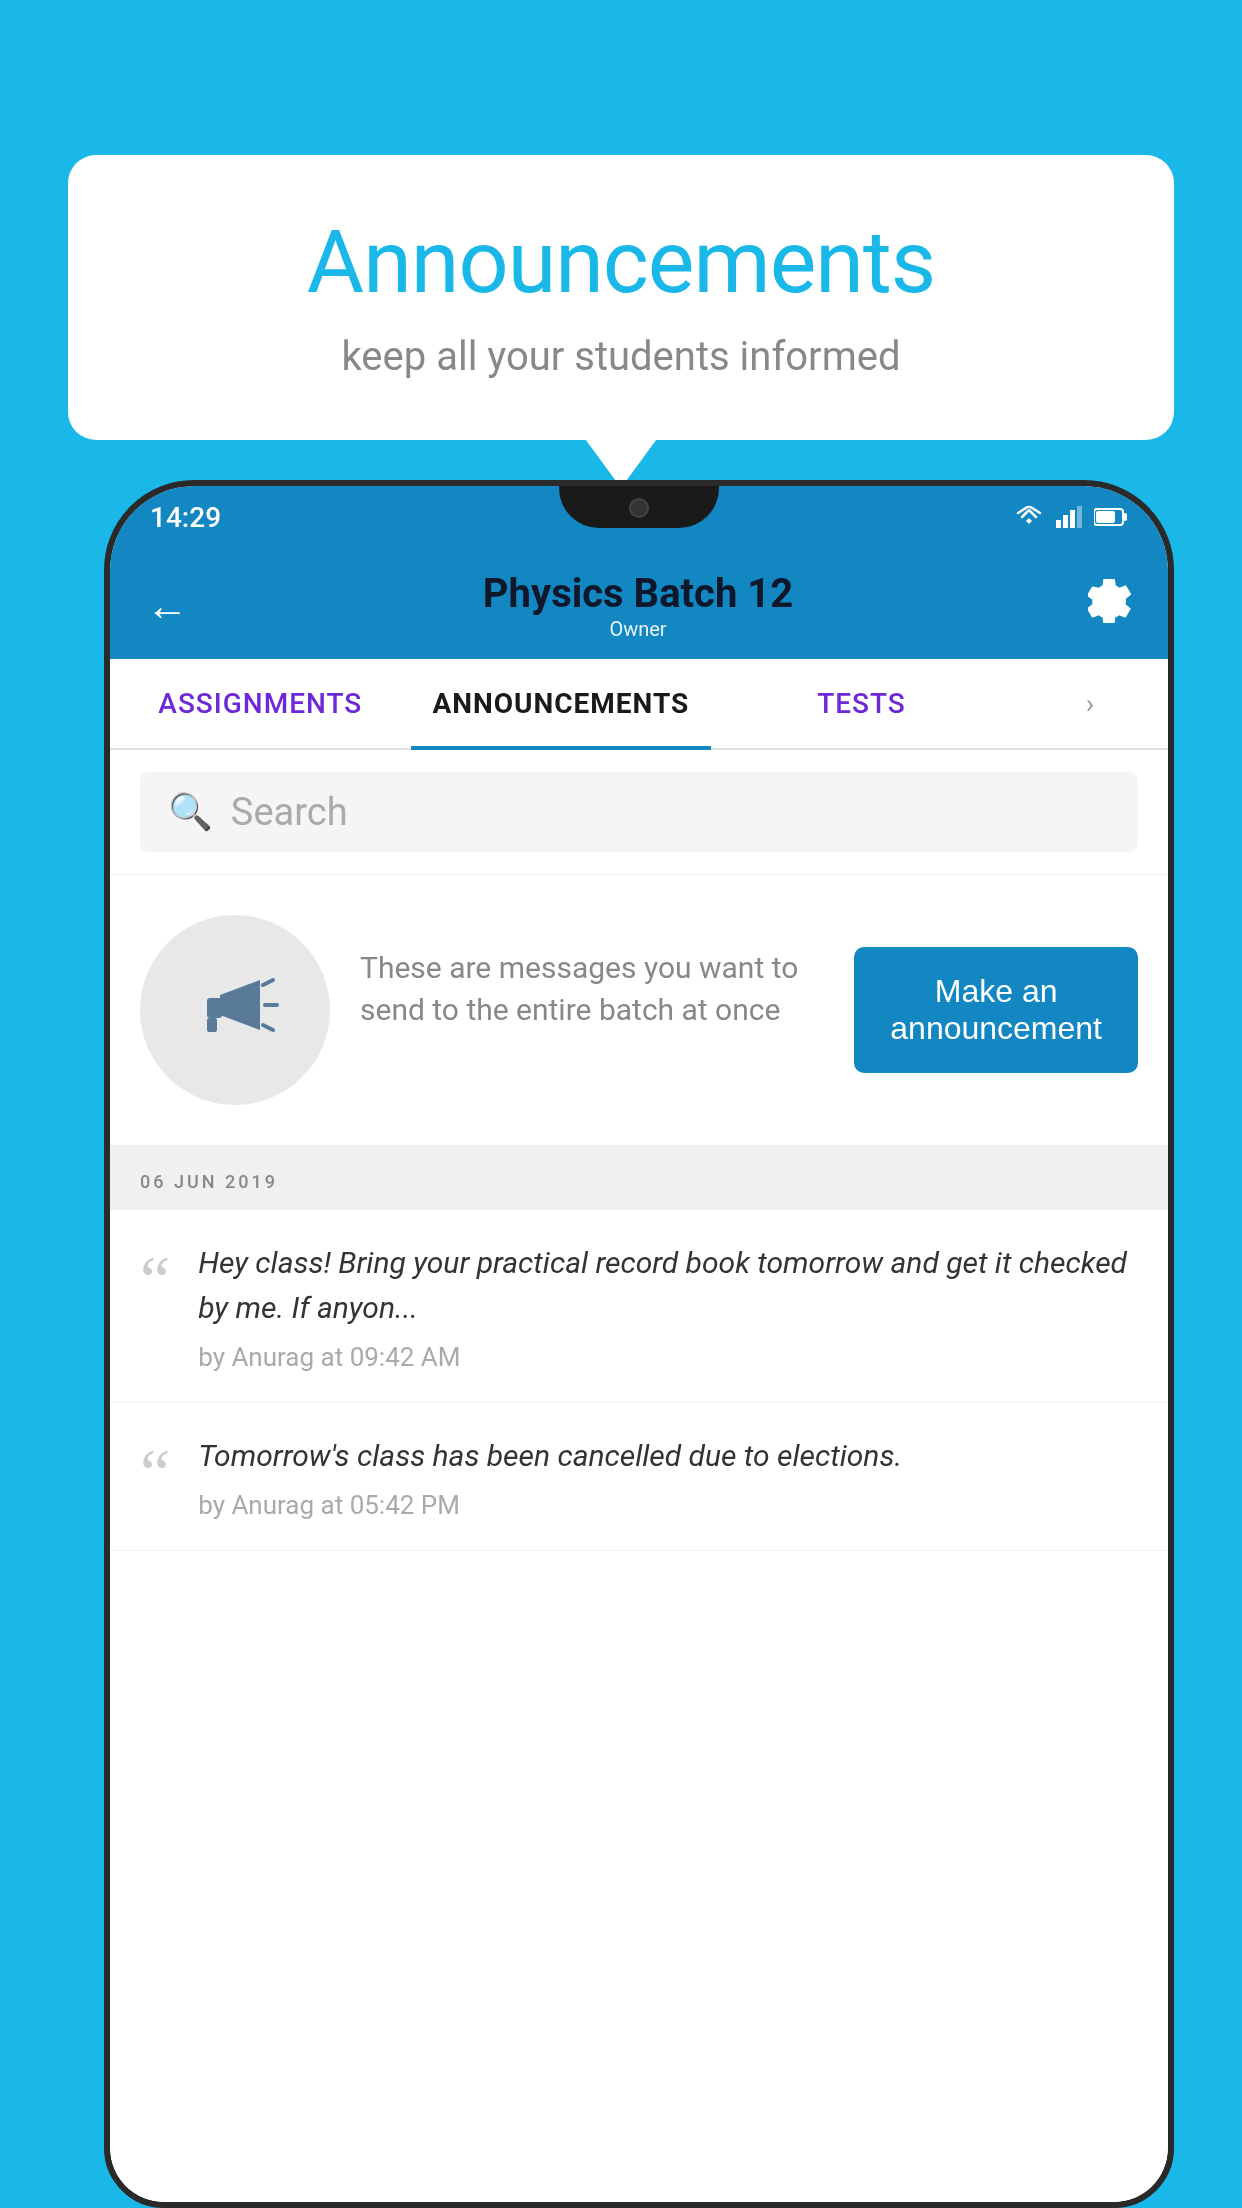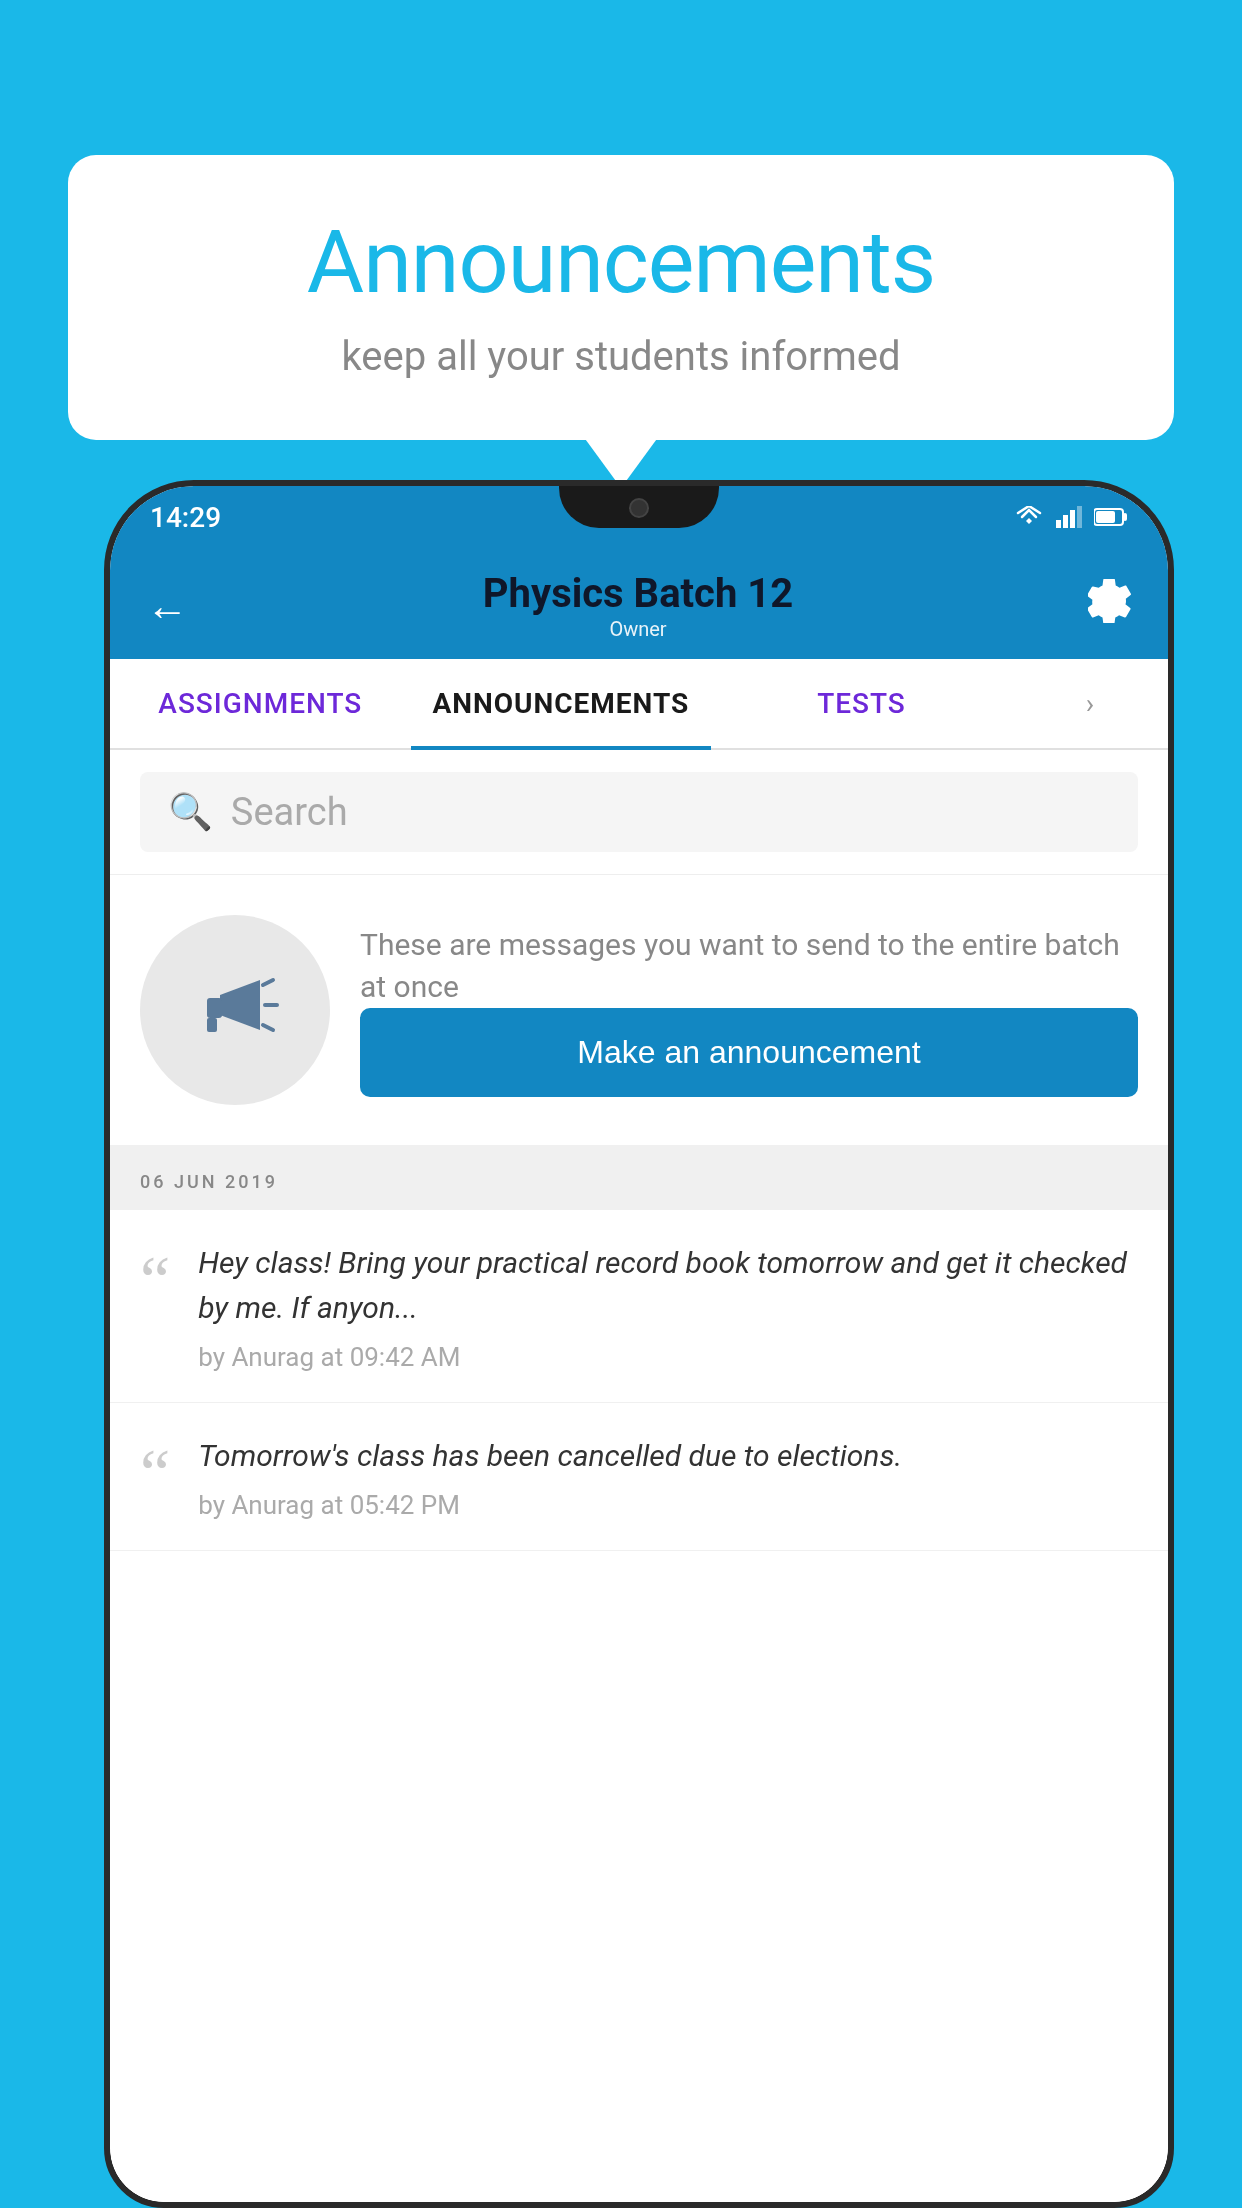--- a/index.html
+++ b/index.html
@@ -261,21 +261,21 @@
 
     .promo-icon-circle svg {
       width: 100px;
       height: 100px;
       fill: #5a7a9a;
     }
 
     .promo-right {
       flex: 1;
       display: flex;
-      flex-direction: column;
+      flex-direction: row;
     }
 
     .promo-text {
       color: #888;
       font-size: 30px;
       line-height: 1.4;
     }
 
     .make-announcement-btn {
       background: #1287c2;

